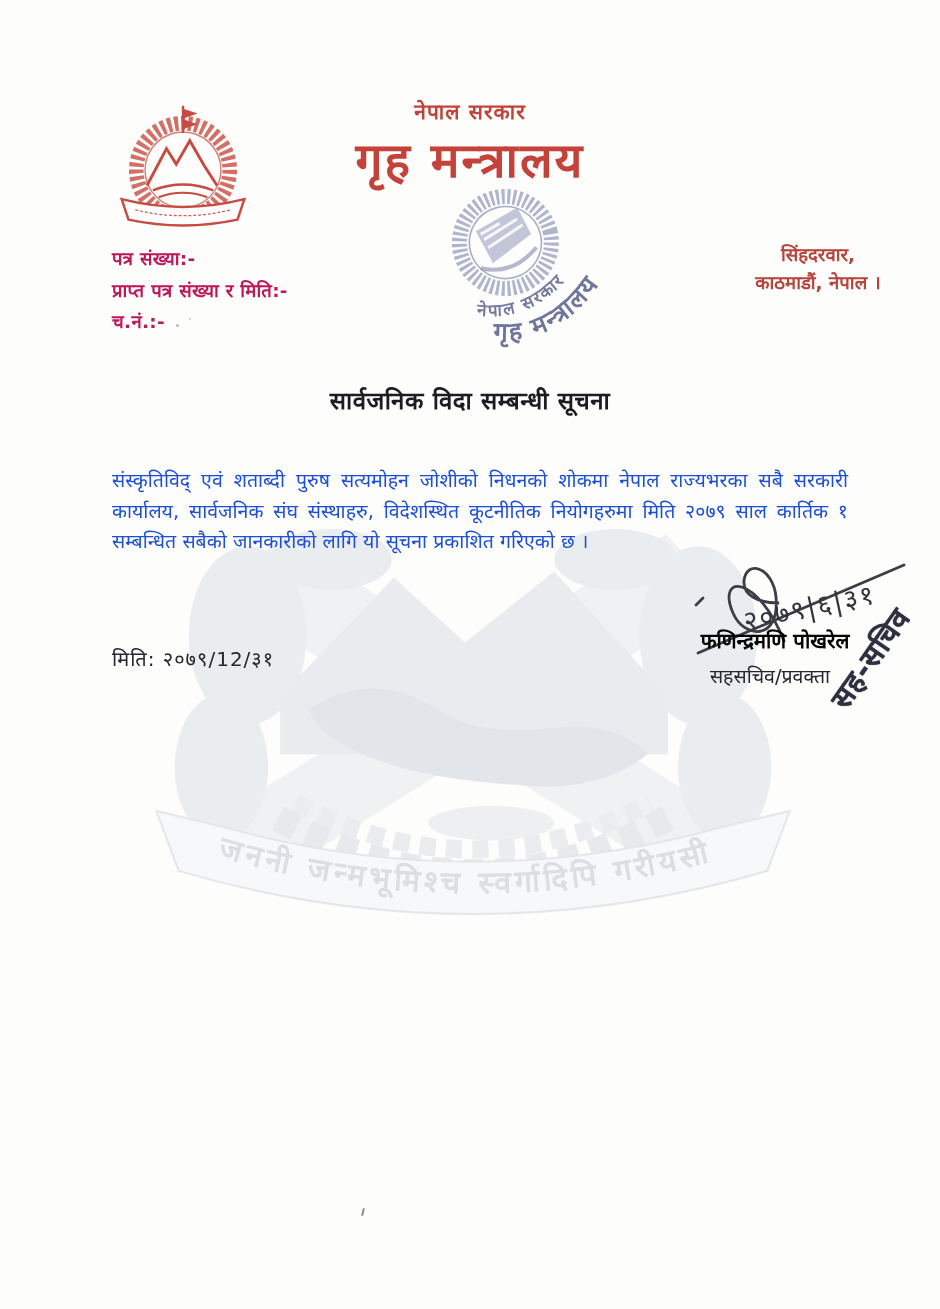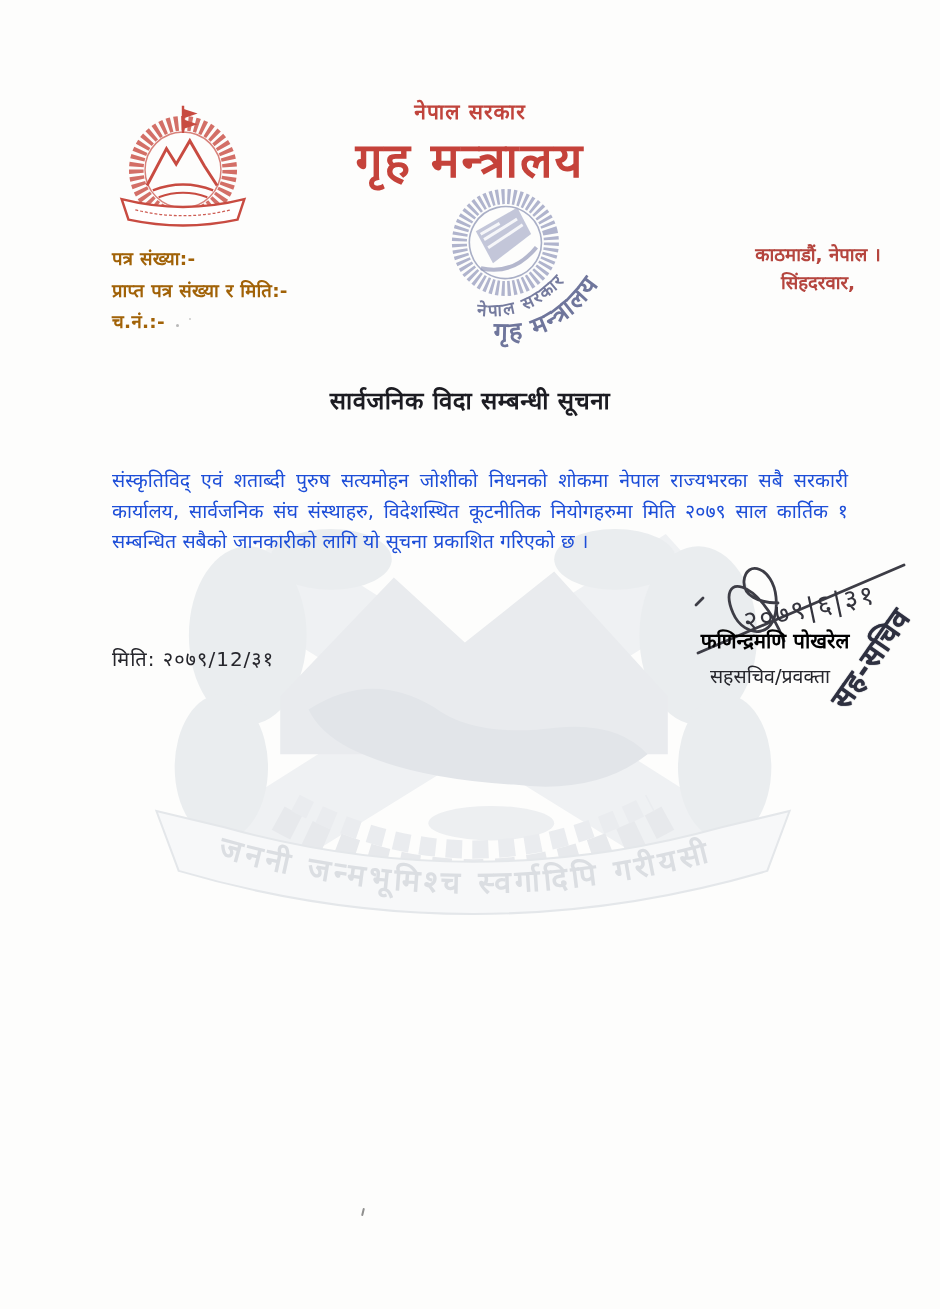--- a/index.html
+++ b/index.html
@@ -20,21 +20,21 @@
     position:absolute; left:0; top:97px; width:940px; text-align:center;
     font-size:21px; font-weight:700; color:#c0443c; letter-spacing:1px; z-index:2;
   }
   .ministry-title {
     position:absolute; left:0; top:126px; width:940px; text-align:center;
     font-size:48px; font-weight:800; color:#c5423a; letter-spacing:2px; z-index:2;
   }
   .seal { position:absolute; left:418px; top:182px; width:210px; height:170px; z-index:3; opacity:.92; }
   .ref-block {
     position:absolute; left:112px; top:243px; z-index:2;
-    font-size:18.5px; font-weight:600; color:#a16207; line-height:31.5px; letter-spacing:.3px;
+    font-size:18.5px; font-weight:600; color:#be185d; line-height:31.5px; letter-spacing:.3px;
   }
   .addr-block {
     position:absolute; left:720px; top:241px; width:196px; text-align:center; z-index:2;
     font-size:18.5px; font-weight:600; color:#b5453e; line-height:28px;
   }
   
   .notice-title {
     position:absolute; left:0; top:383px; width:940px; text-align:center; z-index:2;
     font-size:24px; font-weight:700; color:#1c1c22; letter-spacing:.5px;
   }
@@ -137,22 +137,22 @@
     </g>
   </svg>
 
   <div class="ref-block">
     <div>पत्र संख्या:-</div>
     <div>प्राप्त पत्र संख्या र मिति:-</div>
     <div>च.नं.:-</div>
   </div>
 
   <div class="addr-block">
+    <div>सिंहदरवार,</div>
     <div>काठमाडौं, नेपाल ।</div>
-    <div>सिंहदरवार,</div>
   </div>
 
   <div class="notice-title">सार्वजनिक विदा सम्बन्धी सूचना</div>
 
   <div class="body-text">
     <div class="body-line">संस्कृतिविद् एवं शताब्दी पुरुष सत्यमोहन जोशीको निधनको शोकमा नेपाल राज्यभरका सबै सरकारी</div>
     <div class="body-line">कार्यालय, सार्वजनिक संघ संस्थाहरु, विदेशस्थित कूटनीतिक नियोगहरुमा मिति २०७९ साल कार्तिक १</div>
     <div class="body-line last">सम्बन्धित सबैको जानकारीको लागि यो सूचना प्रकाशित गरिएको छ ।</div>
   </div>
 

